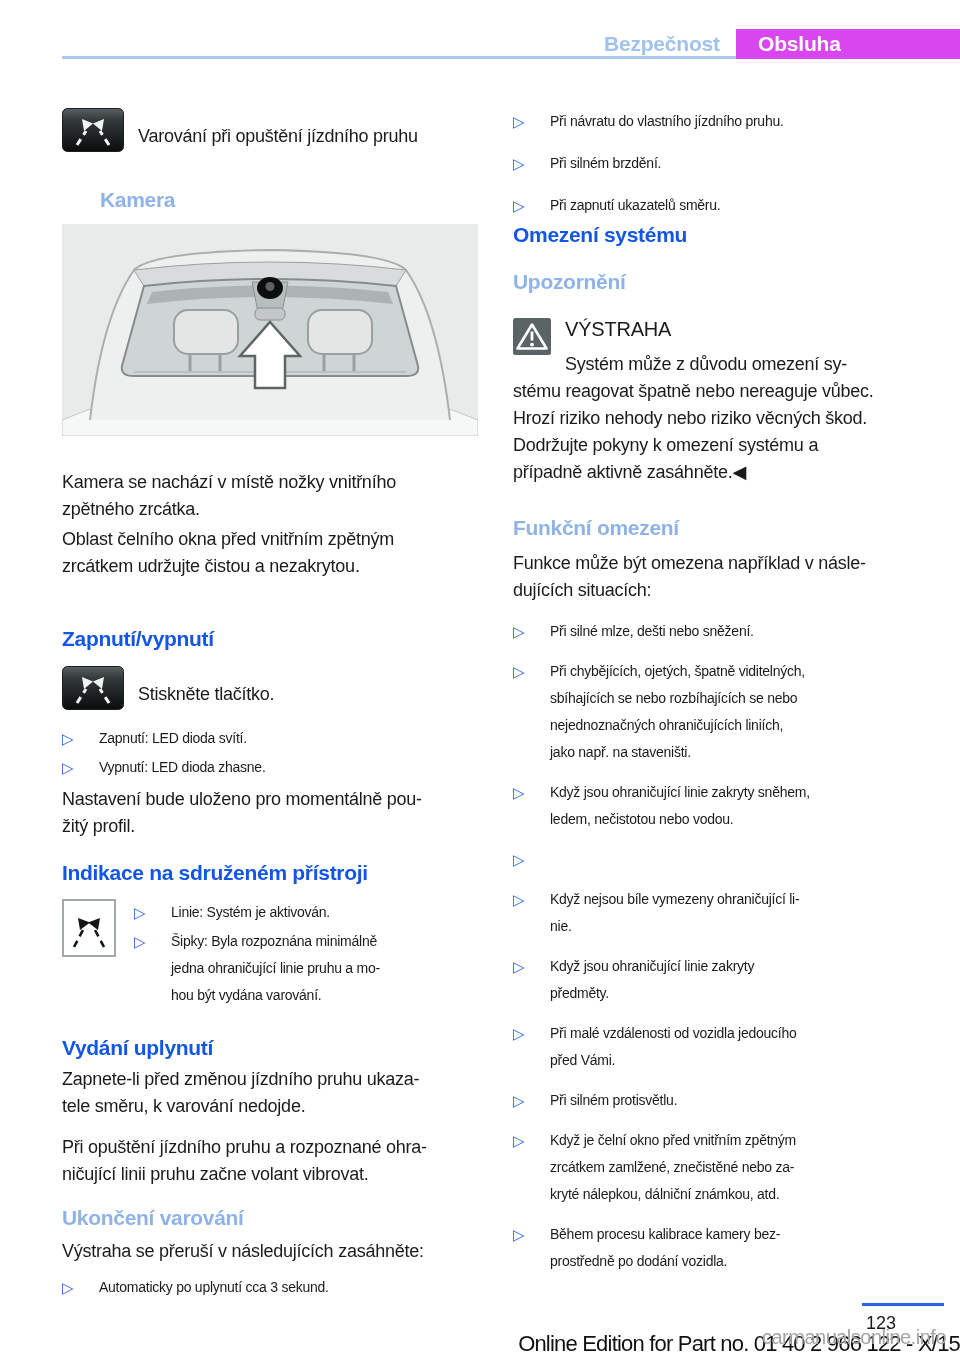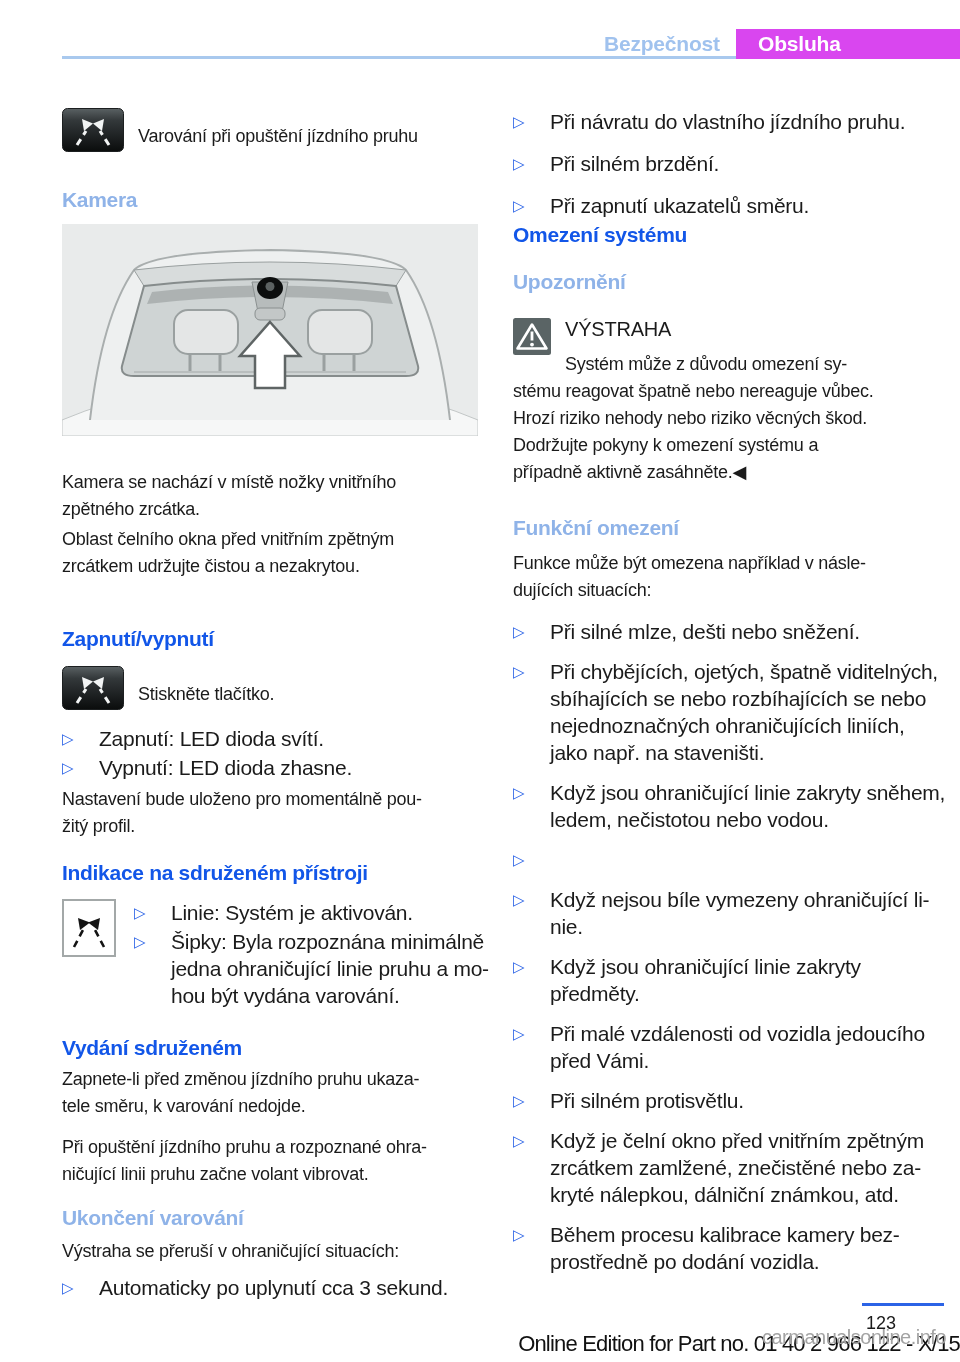--- a/index.html
+++ b/index.html
@@ -22,37 +22,37 @@
 
   .p{font-size:18px;line-height:27px;white-space:pre;letter-spacing:-0.25px;}
   .h-bright{color:#1256e8;font-weight:bold;font-size:21px;line-height:24px;letter-spacing:-0.3px;}
   .h-light{color:#8fb3e8;font-weight:bold;font-size:21px;line-height:24px;letter-spacing:-0.3px;}
 
   .icon-row{display:flex;align-items:center;}
   .icon-row .lbl{margin-left:14px;padding-top:9px;}
 
   .list .li{display:flex;align-items:flex-start;}
   .tri{width:37px;flex:0 0 37px;color:#2b63e6;font-size:15px;line-height:27px;}
-  .li-text{font-size:21px;line-height:27px;white-space:pre;letter-spacing:-0.25px;}
+  .li-text{font-size:14px;line-height:27px;white-space:pre;letter-spacing:-0.25px;}
   .list.gap2  .li + .li{margin-top:2px;}
   .list.gap13 .li + .li{margin-top:13px;}
   .list.gap15 .li + .li{margin-top:15px;}
 
   .cluster-row{display:flex;align-items:flex-start;}
   .cluster-row .cluster-icon{flex:0 0 54px;margin-right:18px;}
 
   
   .warning{overflow:visible;}
   .warn-icon{float:left;margin:2px 14px 6px 0;}
   .warn-title{font-size:20px;line-height:27px;letter-spacing:-0.2px;}
   .warn-text{font-size:18px;line-height:27px;white-space:pre;letter-spacing:-0.25px;margin-top:8px;}
 
   
   .m-lane{margin-top:8px;}
-  .m-hkamera{margin-top:32px;}
+  .m-hkamera{margin-top:32px;margin-left:38px;}
   .m-image{margin-top:12px;}
   .m-p1{margin-top:29px;}
   .m-p2{margin-top:3px;}
   .m-hzap{margin-top:47px;}
   .m-btn{margin-top:15px;}
   .m-zaplist{margin-top:11px;}
   .m-note{margin-top:5px;}
   .m-hind{margin-top:21px;}
   .m-cluster{margin-top:14px;}
   .m-hvyd{margin-top:27px;}
@@ -211,28 +211,28 @@
 
             <div class="li">
               <span class="tri">▷</span>
               <span class="li-text">Šipky: Byla rozpoznána minimálně
 jedna ohraničující linie pruhu a mo-
 hou být vydána varování.</span>
             </div>
           </div>
       </div>
 
-      <div class="h-bright m-hvyd">Vydání sdruženém</div>
+      <div class="h-bright m-hvyd">Vydání uplynutí</div>
       <div class="p m-vp2">Zapnete-li před změnou jízdního pruhu ukaza-
 tele směru, k varování nedojde.</div>
       <div class="p m-vp1">Při opuštění jízdního pruhu a rozpoznané ohra-
 ničující linii pruhu začne volant vibrovat.</div>
 
       <div class="h-light m-hukon">Ukončení varování</div>
-      <div class="p m-uintro">Výstraha se přeruší v ohraničující situacích:</div>
+      <div class="p m-uintro">Výstraha se přeruší v následujících zasáhněte:</div>
 
       <div class="list gap2 m-ulist">
 
           <div class="li">
             <span class="tri">▷</span>
             <span class="li-text">Automaticky po uplynutí cca 3 sekund.</span>
           </div>
         </div>
 
     </div>

